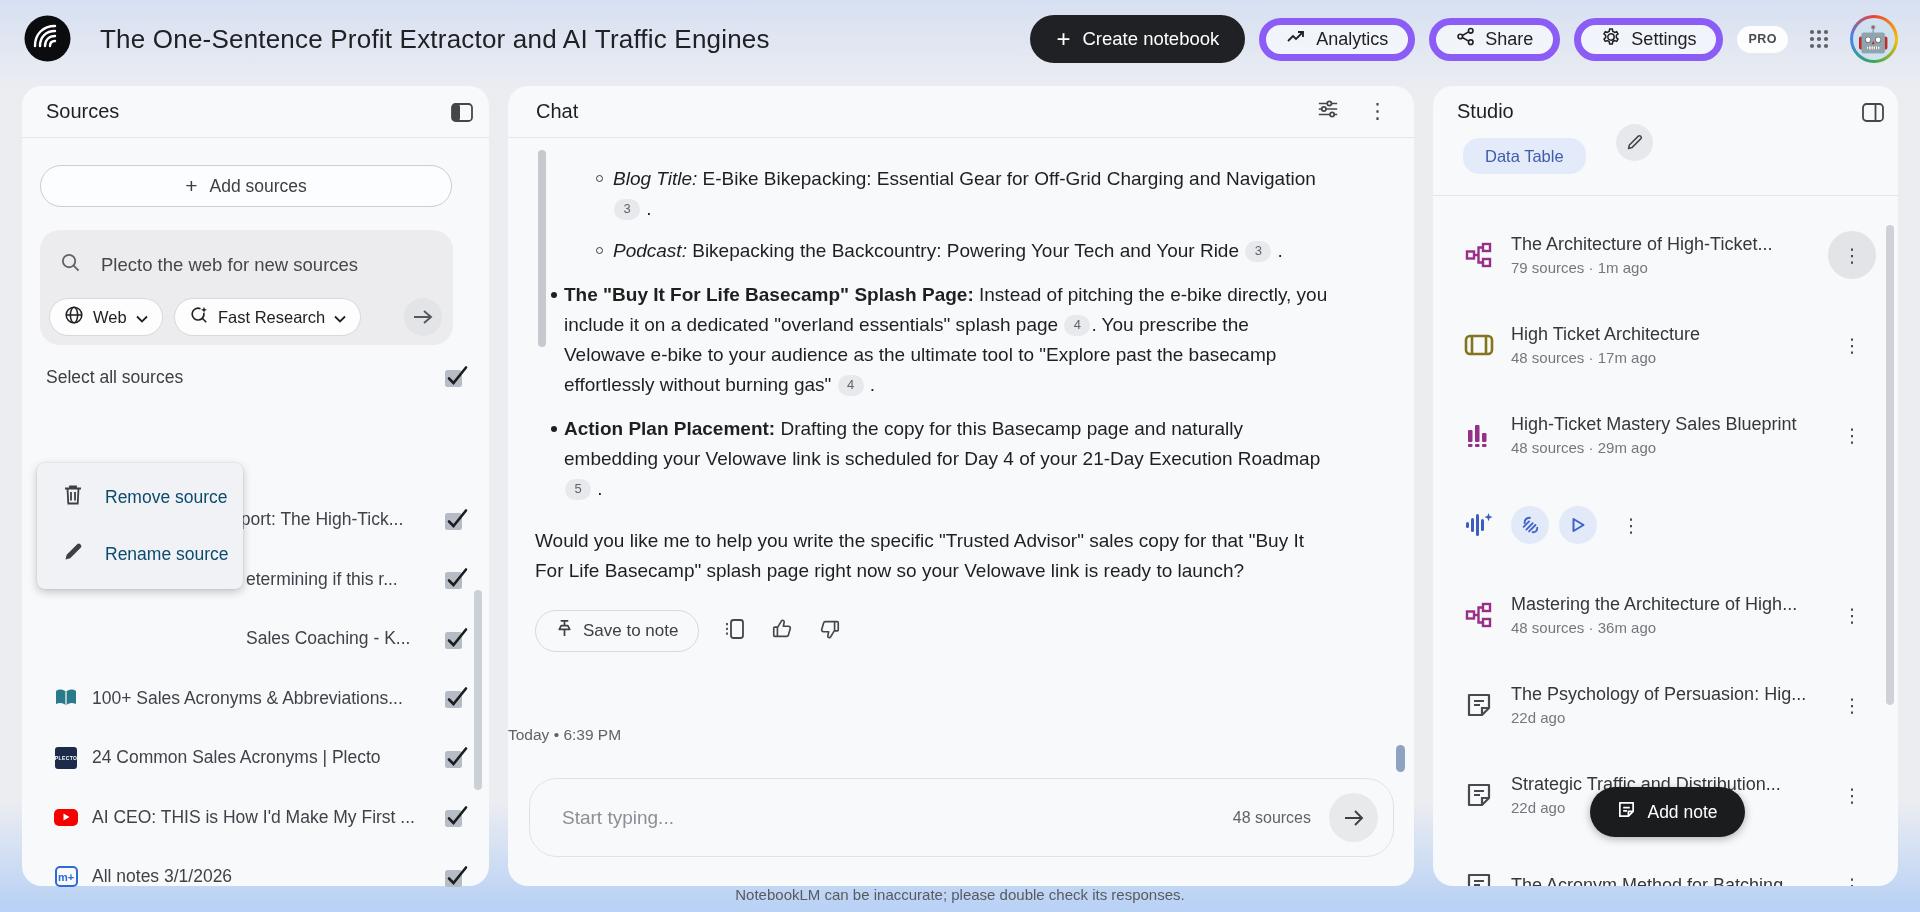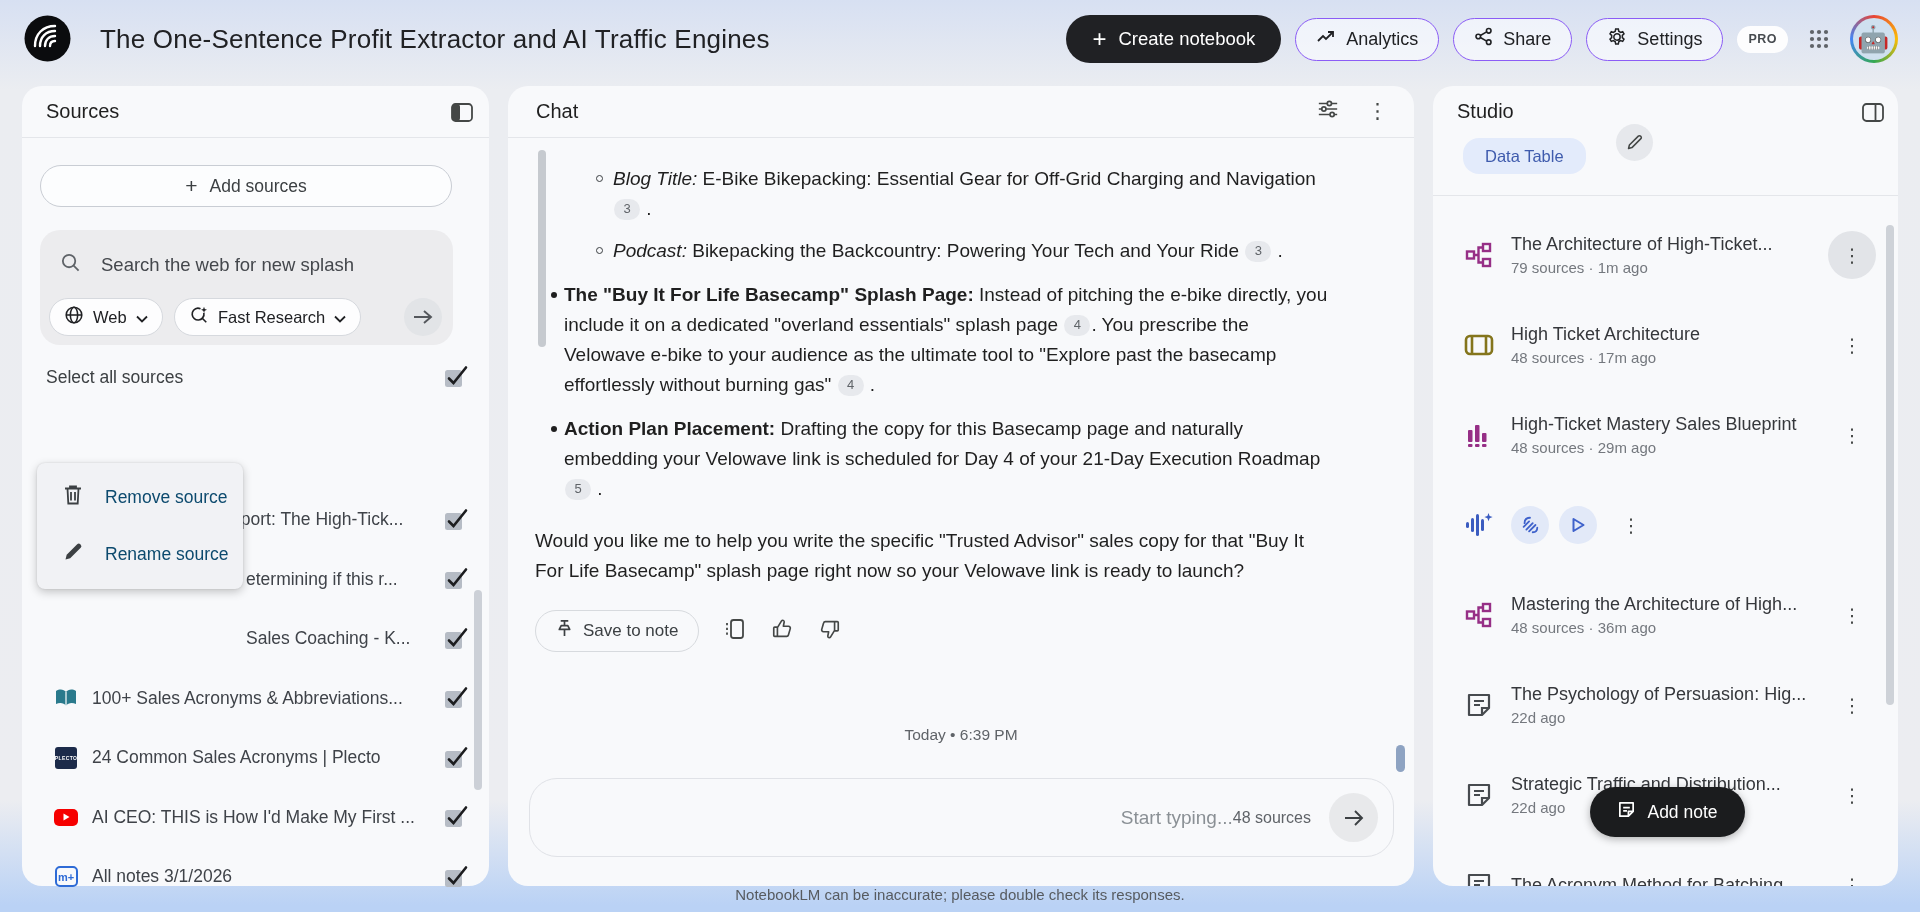--- a/index.html
+++ b/index.html
@@ -13,21 +13,21 @@
 
   
   .topbar{ position:absolute; left:0; top:0; right:0; height:86px; }
   .logo{ position:absolute; left:24px; top:15px; width:47px; height:47px; }
   .app-title{ position:absolute; left:100px; top:24px; font-size:26px; color:#202124; letter-spacing:.2px; }
   .tb-right{ position:absolute; right:22px; top:15px; height:48px; display:flex; align-items:center; gap:14px; }
   .btn-dark{ height:48px; padding:0 26px; border-radius:26px; background:#202124; color:#fff;
     display:flex; align-items:center; gap:12px; font-size:18.5px; }
   .btn-dark .plus{ font-size:24px; font-weight:300; line-height:1; }
   .btn-pill{ height:43px; padding:0 20px; border-radius:22px; background:rgba(250,252,255,.65);
-    border:1px solid #8b5cf6; display:flex; align-items:center; gap:10px; font-size:18px; color:#202124; }
+    border:7px solid #8b5cf6; display:flex; align-items:center; gap:10px; font-size:18px; color:#202124; }
   .pro-badge{ height:27px; padding:0 11px; border-radius:14px; background:#fdfdfe; color:#474b50;
     font-size:12.5px; font-weight:bold; letter-spacing:.5px; display:flex; align-items:center; }
   .apps{ width:34px; height:34px; display:flex; align-items:center; justify-content:center; }
   .avatar{ width:48px; height:48px; border-radius:50%; padding:3px;
     background:conic-gradient(#e94335,#fbbc05 90deg,#34a853 180deg,#4285f4 270deg,#e94335); }
   .avatar .inner{ width:100%; height:100%; border-radius:50%; background:#cfe0ef;
     display:flex; align-items:center; justify-content:center; font-size:26px; overflow:hidden; }
 
   
   .panel{ position:absolute; top:86px; height:800px; background:#f8f9fb; border-radius:20px; }
@@ -81,25 +81,25 @@
   .p-bullet{ margin:14px 60px 14px 56px; max-width:768px; }
   .p-bullet .marker{ position:absolute; left:-13px; top:12px; width:6px; height:6px; background:#1f1f1f; border-radius:50%; }
   .p-plain{ margin:22px 60px 16px 27px; max-width:800px; }
   .seg-i{ font-style:italic; }
   .seg-b{ font-weight:bold; }
   .cite{ display:inline-flex; min-width:26px; height:21px; padding:0 7px; border-radius:11px; background:#e7e9ed;
     color:#5f6368; font-size:13px; align-items:center; justify-content:center; transform:translateY(-2px); margin:0 1px; }
   .save-row{ margin:24px 0 0 27px; display:flex; align-items:center; gap:26px; }
   .save-btn{ height:42px; padding:0 20px; border-radius:21px; border:1px solid #d7dade; display:flex;
     align-items:center; gap:10px; font-size:17px; color:#3c4043; background:transparent; }
-  .chat-ts{ position:absolute; left:0; right:0; top:640px; text-align:center; font-size:15.5px; color:#5f6368; }
+  .chat-ts{ position:absolute; left:0; right:0; top:640px; font-size:15.5px; color:#5f6368; }
   .input-box{ position:absolute; left:21px; top:692px; width:865px; height:79px; border-radius:28px;
     background:#f8f9fb; border:1.5px solid #e0e2e7; display:flex; align-items:center; padding:0 15px 0 32px; }
   .input-box input{ border:none; outline:none; background:transparent; font-size:19px; color:#a16207;
-    font-family:"Liberation Sans",sans-serif; flex:1;text-align:right; }
+    font-family:"Liberation Sans",sans-serif; flex:1; }
   .input-box input::placeholder{ color:#8a9095; }
   .src-count{ font-size:16px; color:#5f6368; margin-right:18px; white-space:nowrap; }
   .send-circle{ width:49px; height:49px; border-radius:50%; background:#e8e9eb; display:flex; align-items:center; justify-content:center; }
   .thumb{ position:absolute; border-radius:5px; }
   .th-left{ left:30px; top:64px; width:8px; height:197px; background:#c6cacf; }
   .th-right{ left:888px; top:659px; width:9px; height:27px; background:#8ea3c2; }
 
   
   .studio{ left:1433px; width:465px; }
   .studio .panel-title{ margin-left:24px; }
@@ -214,21 +214,21 @@
     </div>
 
     <div class="search-card">
       <div class="search-row">
         <span>
           <svg width="21" height="21" viewBox="0 0 22 22">
               <circle cx="9.5" cy="9.5" r="6.5" fill="none" stroke="#5f6368" stroke-width="1.9"></circle>
               <path d="M14.3 14.3 L19.5 19.5" stroke="#5f6368" stroke-width="1.9"></path>
             </svg>
         </span>
-        <span class="search-ph">Search the web for new splash</span>
+        <span class="search-ph">Plecto the web for new sources</span>
       </div>
       <div class="chip" style="left:9px; top:68px">
         <span>
           <svg width="20" height="20" viewBox="0 0 22 22">
               <circle cx="11" cy="11" r="8.6" fill="none" stroke="#202124" stroke-width="1.7"></circle>
               <ellipse cx="11" cy="11" rx="4" ry="8.6" fill="none" stroke="#202124" stroke-width="1.7"></ellipse>
               <path d="M2.4 11 h17.2" stroke="#202124" stroke-width="1.7"></path>
             </svg>
         </span>
         <span>Web</span>

